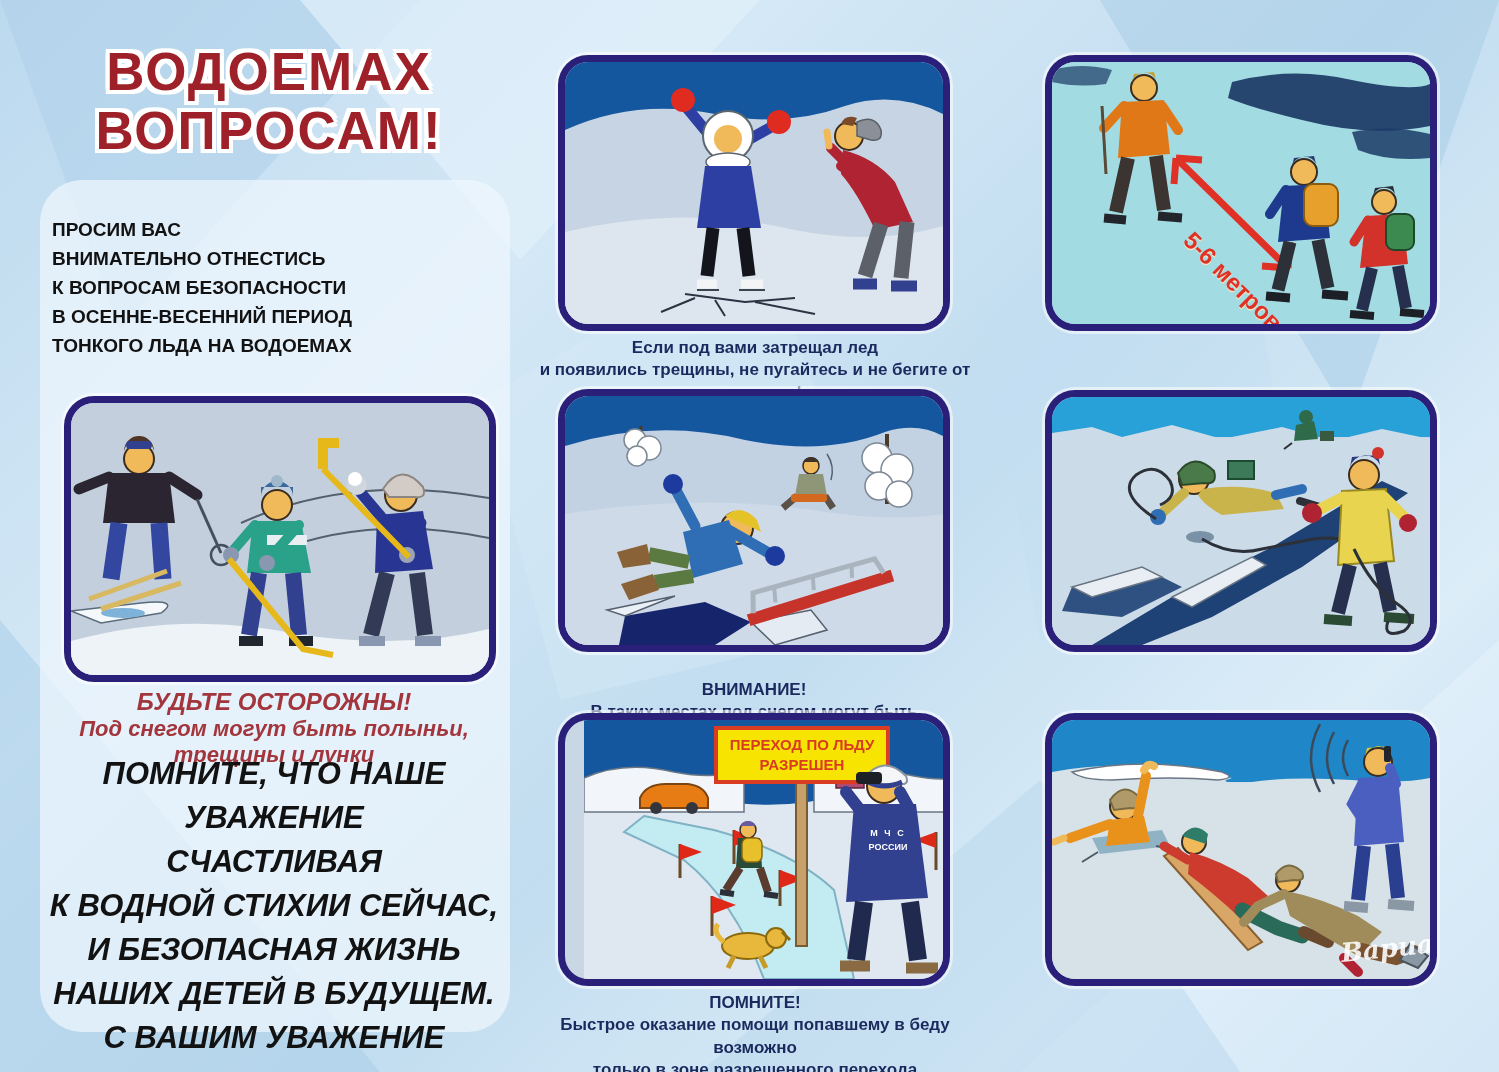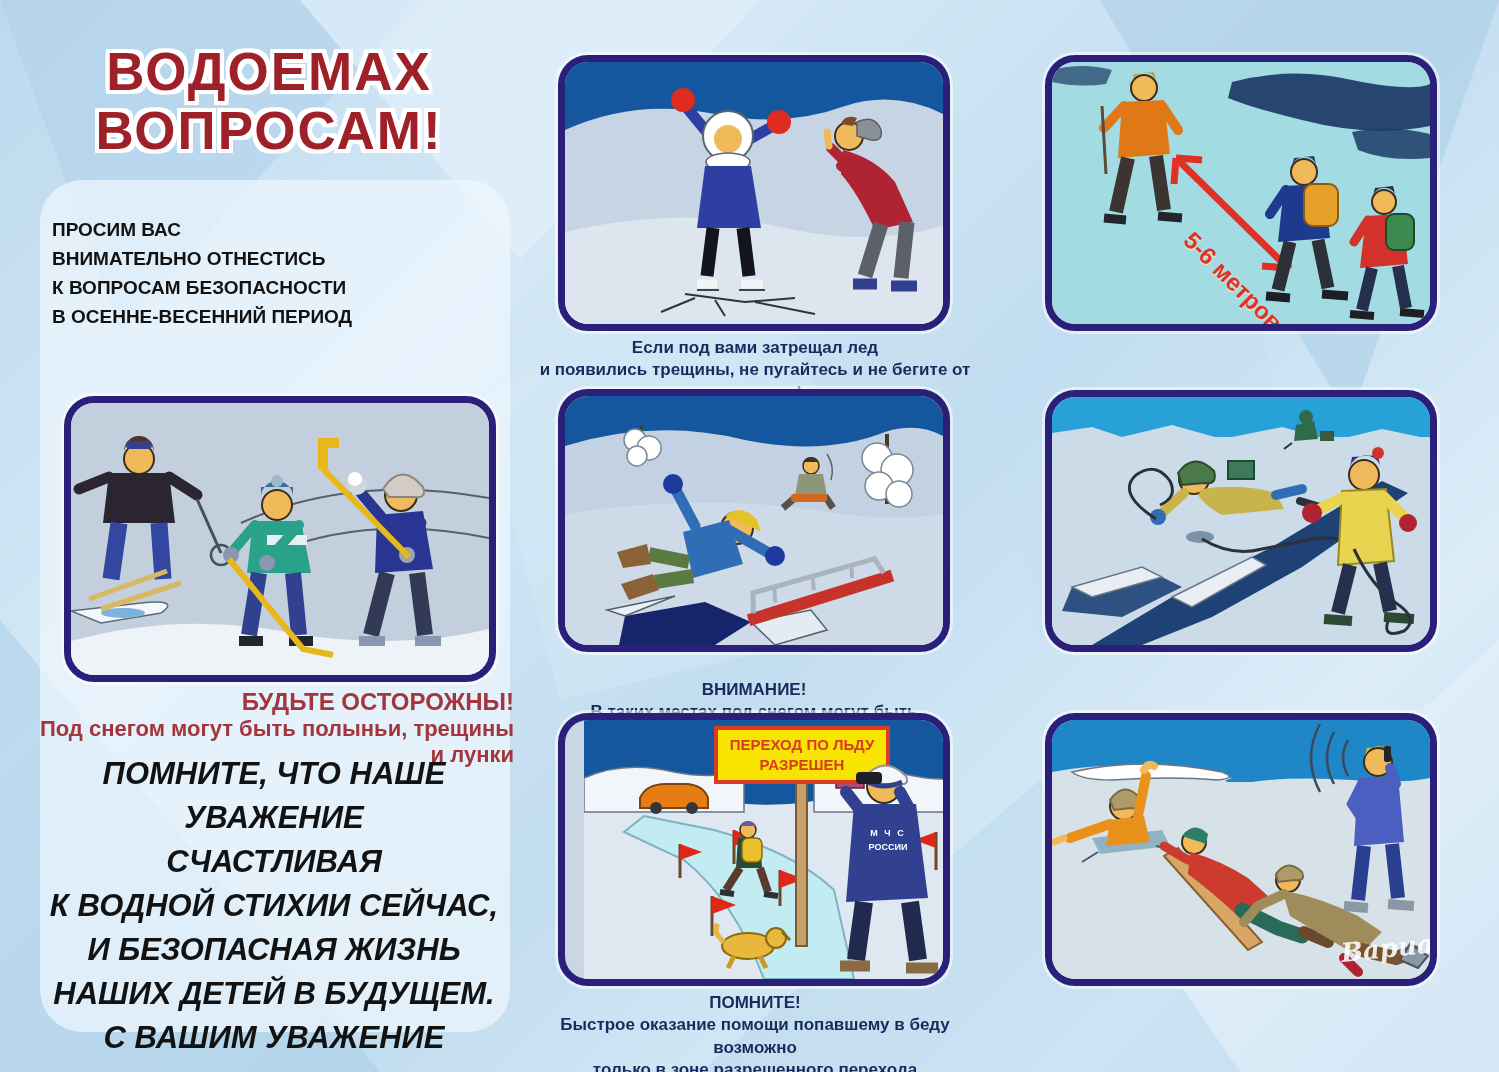--- a/index.html
+++ b/index.html
@@ -14,21 +14,21 @@
            font-size:53px; font-weight:bold; letter-spacing:2px; line-height:1.12; color:#9e2129;
            text-shadow:-4px -4px 0 #fff,4px -4px 0 #fff,-4px 4px 0 #fff,4px 4px 0 #fff,
                        -4px 0 0 #fff,4px 0 0 #fff,0 -4px 0 #fff,0 4px 0 #fff; }
   #left-panel { position:absolute; left:40px; top:180px; width:470px; height:852px;
                 background:rgba(238,247,253,0.72); border-radius:42px; }
   #intro { position:absolute; left:52px; top:202px; width:446px; text-align:left;
            font-size:19px; font-weight:bold; color:#121212; line-height:1.52;margin-top:14px; }
   .card { position:absolute; border:7px solid #2a2079; border-radius:30px; overflow:hidden;
           background:#c9d6e4; box-shadow:0 0 0 3px rgba(255,255,255,0.55); }
   #card-a { left:64px; top:396px; width:432px; height:286px; }
-  #warning { position:absolute; left:34px; top:688px; width:480px; text-align:right; color:#a2363c; }
+  #warning { position:absolute; left:34px; top:688px; width:480px; text-align:center; color:#a2363c;font-style:italic; }
   #warning .w1 { font-size:24px; font-weight:bold; }
   #warning .w2 { font-size:22px; font-weight:bold; }
   #closing { position:absolute; left:48px; top:752px; width:452px; text-align:center;
              font-size:31px; font-weight:bold; color:#121212; line-height:1.42;font-style:italic; }
 
   
   #card-b { left:558px; top:55px;  width:392px; height:276px; }
   #card-c { left:558px; top:389px; width:392px; height:263px; }
   #card-d { left:558px; top:713px; width:392px; height:273px;padding-left:19px; }
   #card-e { left:1045px; top:55px;  width:392px; height:276px; }
@@ -62,20 +62,21 @@
     <div>ВОПРОСАМ!</div>
   </div>
 
   <div id="left-panel"></div>
 
   <div id="intro">
     <div>ПРОСИМ ВАС</div>
     <div>ВНИМАТЕЛЬНО ОТНЕСТИСЬ</div>
     <div>К ВОПРОСАМ БЕЗОПАСНОСТИ</div>
     <div>В ОСЕННЕ-ВЕСЕННИЙ ПЕРИОД</div>
+    <div>ТОНКОГО ЛЬДА НА ВОДОЕМАХ</div>
   </div>
 
   <div id="card-a" class="card">
     <svg width="418" height="272" viewBox="0 0 418 272" preserveAspectRatio="none">
       <rect width="418" height="272" fill="#c3cfdc"></rect>
       <path d="M0,238 Q110,208 220,230 Q330,248 418,226 L418,272 L0,272 Z" fill="#eef3f8"></path>
       <path d="M0,208 L70,200 Q110,196 90,210 L30,220 Z" fill="#f4f8fb" stroke="#5a6b7c" stroke-width="1.5"></path>
       <ellipse cx="52" cy="210" rx="22" ry="5" fill="#7fb2d8"></ellipse>
       <path d="M170,120 Q280,70 418,95" stroke="#55606e" stroke-width="2" fill="none"></path>
       <path d="M200,150 Q300,110 418,135" stroke="#55606e" stroke-width="2" fill="none"></path>

